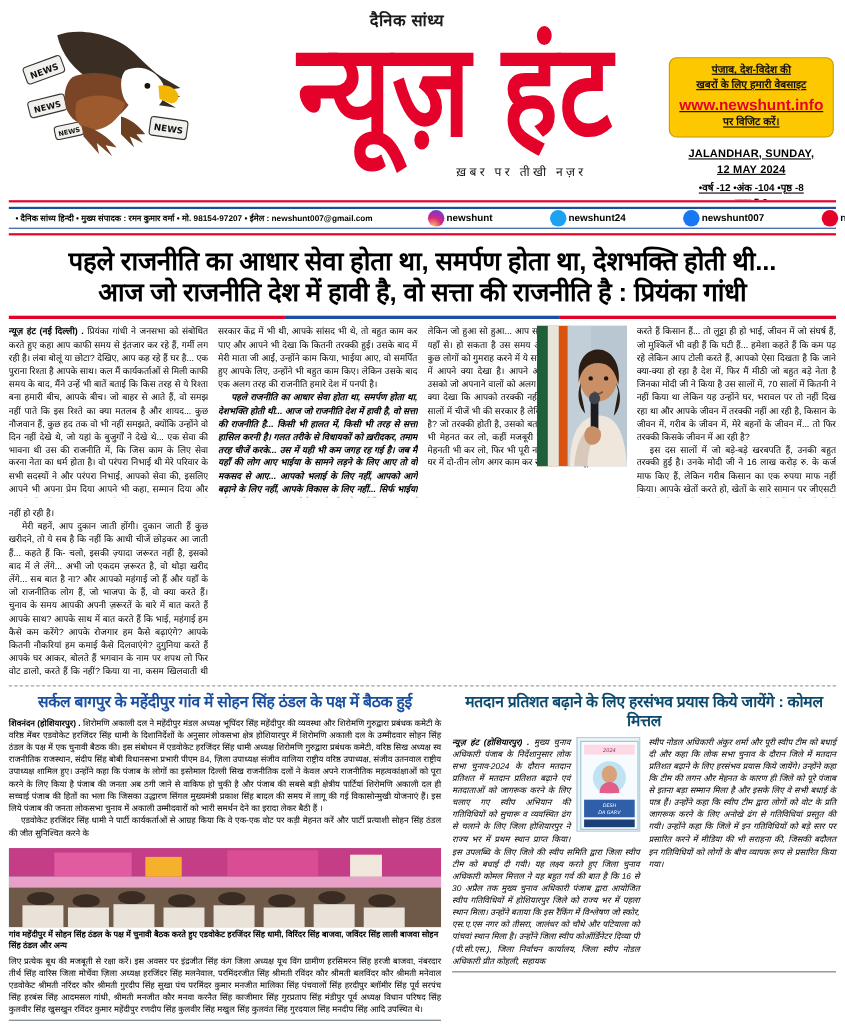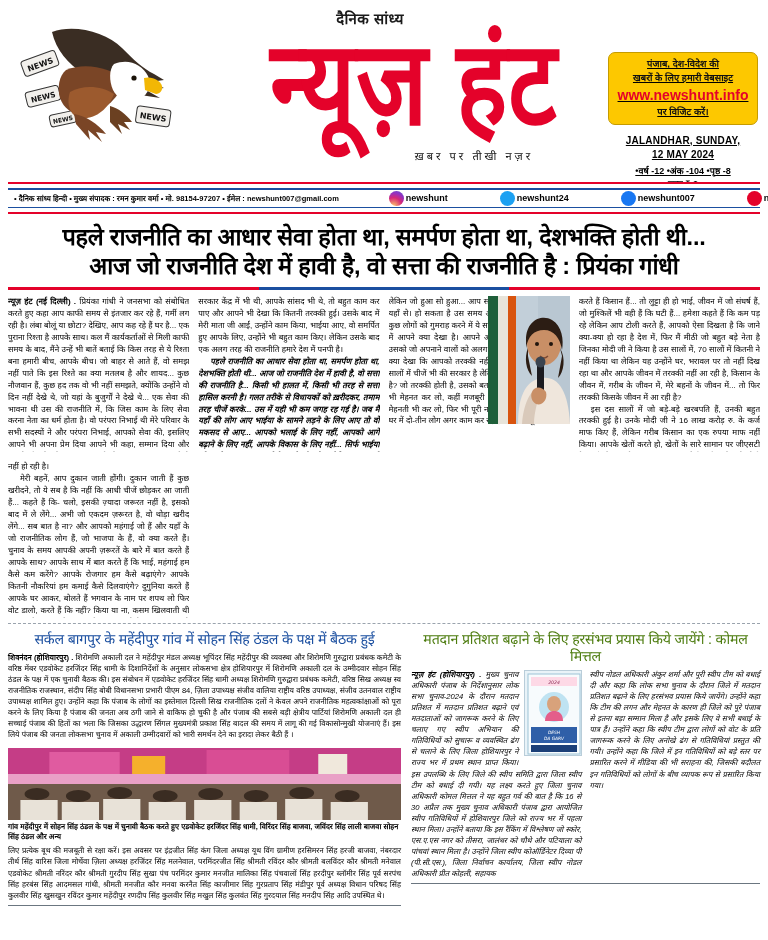--- a/index.html
+++ b/index.html
@@ -128,25 +128,25 @@
 
   
   .dash-div {
     border-top: 1.5px dashed #9aa3ad;
     margin: 5px 0 7px;
   }
 
   
   .bottom { display: grid; grid-template-columns: 393px 1fr; gap: 10px; }
   .bot-head {
-    font-weight: normal; font-size: 14.2px; line-height: 1.2;
+    font-weight: bold; font-size: 14.2px; line-height: 1.2;
     color: #1b4fa0; text-align: center; letter-spacing: -.2px;
     padding-bottom: 4px;
   }
-  .bot-head.red { color: #4d7c0f; }
+  .bot-head.red { color: #0c4a6e; }
   .bot-body-left { display: grid; grid-template-columns: 1fr; gap: 8px; }
   .bot-body-right { display: grid; grid-template-columns: 1fr 1fr; gap: 8px; font-style: italic; }
   .bcol { font-size: 7.6px; line-height: 1.46; text-align: justify; }
   .bcol p { text-indent: 11px; margin: 0; }
   .bcol p.noind { text-indent: 0; }
   .meet-photo {
     width: 100%; height: 72px; background: #b8c6d2; position: relative; overflow: hidden;
   }
   .cap {
     font-size: 7.4px; font-weight: bold; text-align: left; line-height: 1.35;
@@ -313,20 +313,21 @@
   <div class="dash-div"></div>
 
   <div class="bottom">
 
     <div>
       <div class="bot-head">सर्कल बागपुर के महेंदीपुर गांव में सोहन सिंह ठंडल के पक्ष में बैठक हुई</div>
       <div class="bot-body-left">
         <div class="bcol">
           <p class="noind"><span class="dateline">शिवनंदन (होशियारपुर) .</span>
             <span>शिरोमणि अकाली दल ने महेंदीपुर मंडल अध्यक्ष भूपिंदर सिंह महेंदीपुर की व्यवस्था और शिरोमणि गुरुद्वारा प्रबंधक कमेटी के वरिष्ठ मेंबर एडवोकेट हरजिंदर सिंह धामी के दिशानिर्देशों के अनुसार लोकसभा क्षेत्र होशियारपुर में शिरोमणि अकाली दल के उम्मीदवार सोहन सिंह ठंडल के पक्ष में एक चुनावी बैठक की। इस संबोधन में एडवोकेट हरजिंदर सिंह धामी अध्यक्ष शिरोमणि गुरुद्वारा प्रबंधक कमेटी, वरिष्ठ सिख अध्यक्ष स्व राजनीतिक राजस्थान, संदीप सिंह बोबी विधानसभा प्रभारी पीएम 84, ज़िला उपाध्यक्ष संजीव वालिया राष्ट्रीय वरिष्ठ उपाध्यक्ष, संजीव उतनवाल राष्ट्रीय उपाध्यक्ष शामिल हुए। उन्होंने कहा कि पंजाब के लोगों का इस्तेमाल दिल्ली सिख राजनीतिक दलों ने केवल अपने राजनीतिक महत्वकांक्षाओं को पूरा करने के लिए किया है पंजाब की जनता अब ठगी जाने से वाकिफ हो चुकी है और पंजाब की सबसे बड़ी क्षेत्रीय पार्टियां शिरोमणि अकाली दल ही सच्चाई पंजाब की हितों का भला कि जिसका उद्धारण सिंगल मुख्यमंत्री प्रकाश सिंह बादल की समय में लागू की गई विकासोन्मुखी योजनाएं हैं। इस लिये पंजाब की जनता लोकसभा चुनाव में अकाली उम्मीदवारों को भारी समर्थन देने का इरादा लेकर बैठी हैं ।</span></p>
+          <p>एडवोकेट हरजिंदर सिंह धामी ने पार्टी कार्यकर्ताओं से आग्रह किया कि वे एक-एक वोट पर कड़ी मेहनत करें और पार्टी प्रत्याशी सोहन सिंह ठंडल की जीत सुनिश्चित करने के</p>
         </div>
         <div>
           <div class="meet-photo">
             <svg viewBox="0 0 190 72" width="100%" height="72" preserveAspectRatio="none">
               <rect width="190" height="72" fill="#8fa7b8"></rect>
               <rect y="0" width="190" height="26" fill="#c53d86"></rect>
               <rect x="20" y="4" width="34" height="22" fill="#e05ba0"></rect>
               <rect x="96" y="2" width="40" height="24" fill="#d94d94"></rect>
               <rect y="26" width="190" height="10" fill="#e9a0c6"></rect>
               <rect y="36" width="190" height="36" fill="#6f5a4a"></rect>

